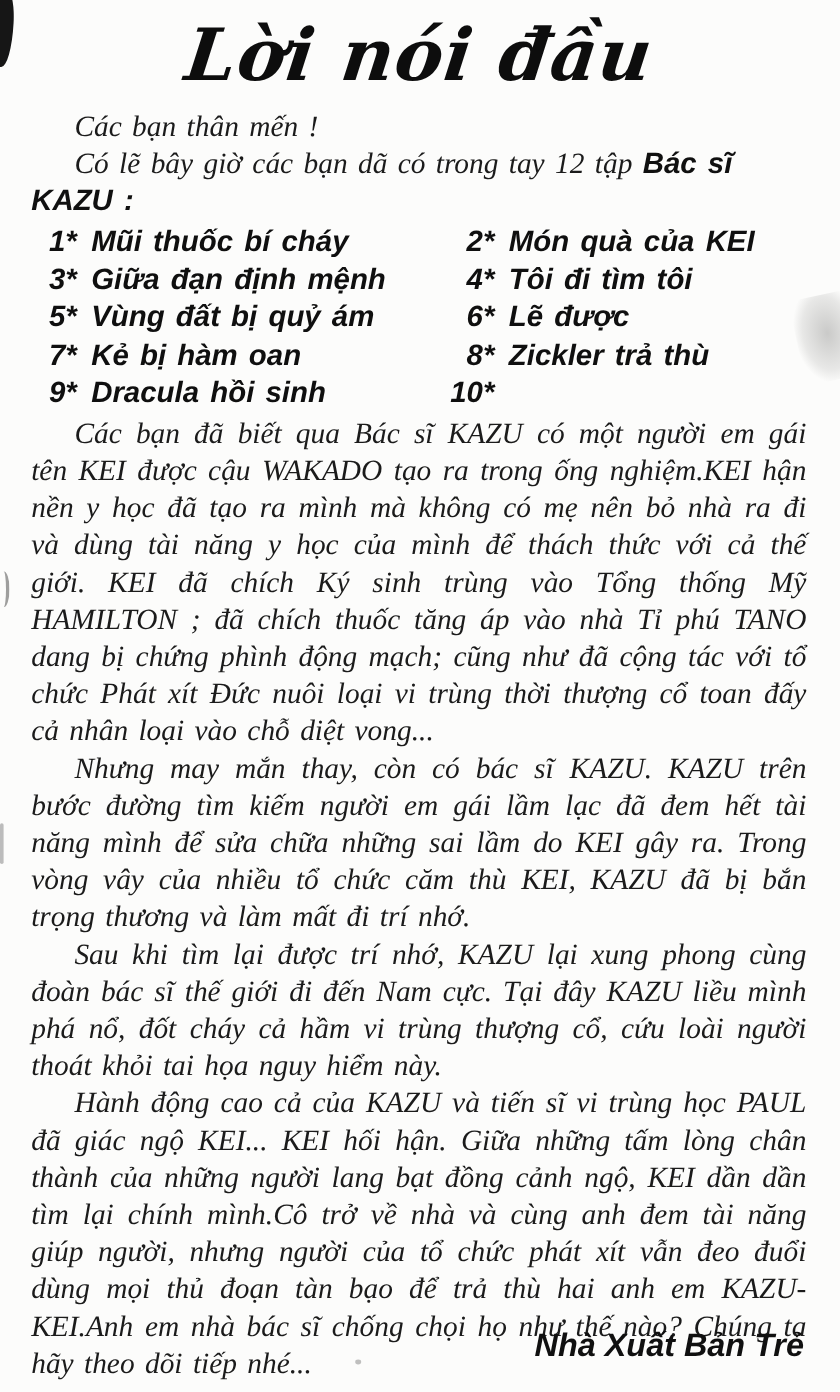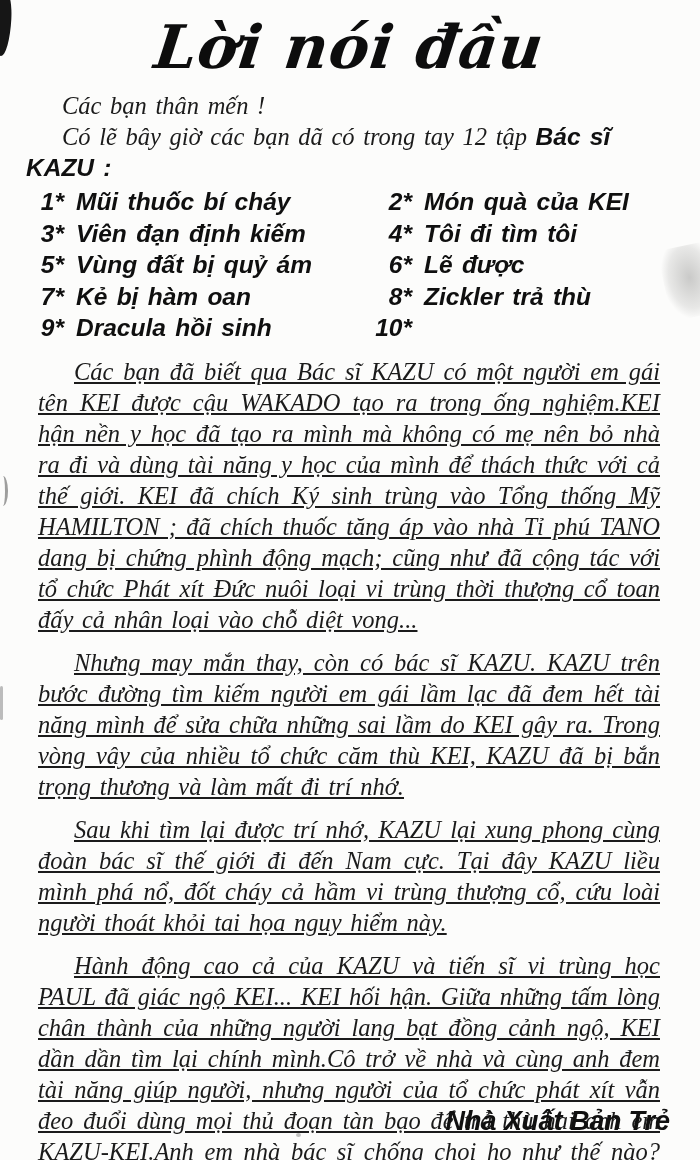--- a/index.html
+++ b/index.html
@@ -63,24 +63,23 @@
   }
   .vol-num {
     display:inline-block;
     min-width:38px;
     text-align:right;
     margin-right:12px;
     flex:none;
   }
   .vol-item.right .vol-num { min-width:46px; }
   .paras p {
-    margin:12px;
+    margin:0;
     text-indent:36px;
     text-align:justify;
-    text-decoration:underline;
   }
   .signature {
     position:absolute;
     right:30px; top:1106px;
     font-family:"Liberation Sans", sans-serif;
     font-weight:bold;
     font-style:italic;
     font-size:27px;
     color:#101010;
     white-space:nowrap;
@@ -143,21 +142,21 @@
         <div class="vol-item">
             <span class="vol-num">1*</span>
             <span class="vol-title">Mũi thuốc bí cháy</span>
           </div>
         <div class="vol-item right">
             <span class="vol-num">2*</span>
             <span class="vol-title">Món quà của KEI</span>
           </div>
         <div class="vol-item">
             <span class="vol-num">3*</span>
-            <span class="vol-title">Viên đạn định kiếm</span>
+            <span class="vol-title">Giữa đạn định mệnh</span>
           </div>
         <div class="vol-item right">
             <span class="vol-num">4*</span>
             <span class="vol-title">Tôi đi tìm tôi</span>
           </div>
         <div class="vol-item">
             <span class="vol-num">5*</span>
             <span class="vol-title">Vùng đất bị quỷ ám</span>
           </div>
         <div class="vol-item right">

